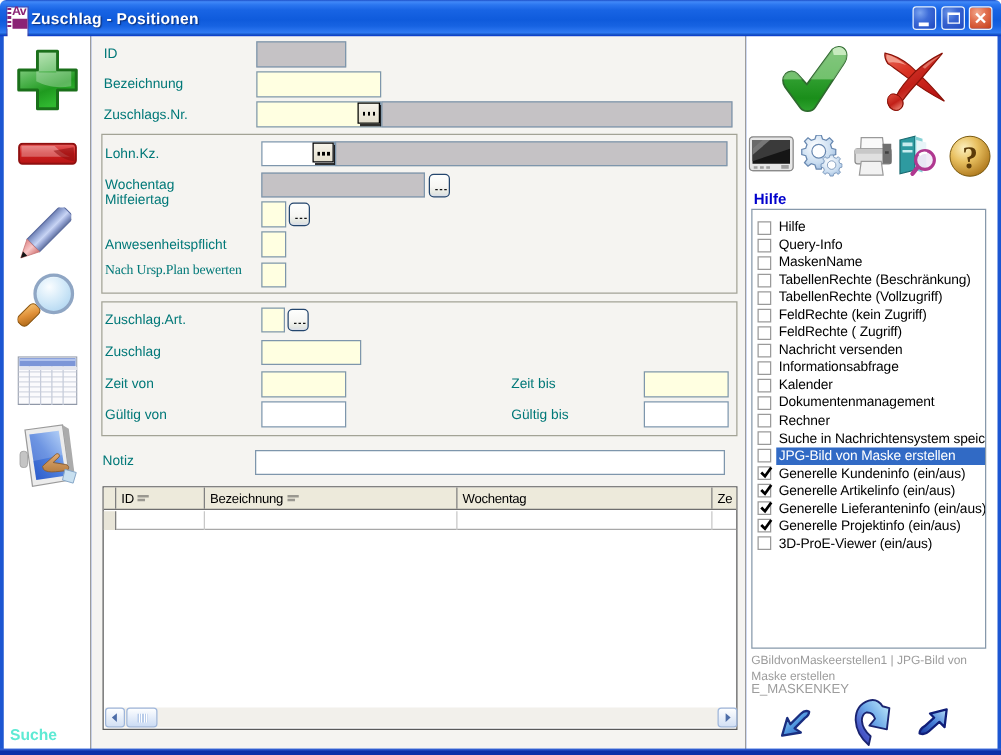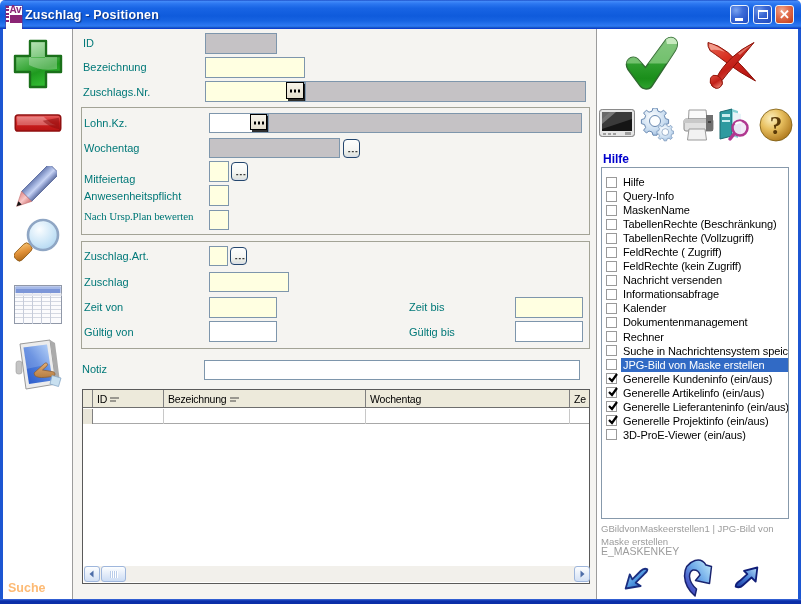--- a/index.html
+++ b/index.html
@@ -108,21 +108,21 @@
 <div class="fld white" style="left:209px; top:113px; width:59px; height:20px;"></div>
 <div class="dotbtn" style="left:250px; top:114px; width:17px; height:16px;">
     <i class="dots"></i>
   </div>
 <div class="fld gray" style="left:268px; top:113px; width:314px; height:20px;"></div>
 <div class="lbl" style="left:84px; top:142px;">Wochentag</div>
 <div class="fld gray" style="left:209px; top:138px; width:131px; height:20px;"></div>
 <div class="xpbtn" style="left:343px; top:139px; width:17px; height:19px;">
     <i class="dots sm"></i>
   </div>
-<div class="lbl" style="left:84px; top:173px;">Mitfeiertag</div>
+<div class="lbl" style="left:84px; top:154px;">Mitfeiertag</div>
 <div class="fld" style="left:209px; top:161px; width:20px; height:21px;"></div>
 <div class="xpbtn" style="left:231px; top:162px; width:17px; height:19px;">
     <i class="dots sm"></i>
   </div>
 <div class="lbl" style="left:84px; top:190px;">Anwesenheitspflicht</div>
 <div class="fld" style="left:209px; top:185px; width:20px; height:21px;"></div>
 <div class="lbl" style="left:84px; top:210px; letter-spacing:-0.15px;font-family:Liberation Serif, serif;">Nach Ursp.Plan bewerten</div>
 <div class="fld" style="left:209px; top:210px; width:20px; height:20px;"></div>
 
 <div class="lbl" style="left:84px; top:250px;">Zuschlag.Art.</div>
@@ -193,25 +193,25 @@
       <div class="li">
         <div class="cb"></div>
         <div class="tx">TabellenRechte (Beschränkung)</div>
       </div>
       <div class="li">
         <div class="cb"></div>
         <div class="tx">TabellenRechte (Vollzugriff)</div>
       </div>
       <div class="li">
         <div class="cb"></div>
+        <div class="tx">FeldRechte (kein Zugriff)</div>
+      </div>
+      <div class="li">
+        <div class="cb"></div>
         <div class="tx">FeldRechte ( Zugriff)</div>
-      </div>
-      <div class="li">
-        <div class="cb"></div>
-        <div class="tx">FeldRechte (kein Zugriff)</div>
       </div>
       <div class="li">
         <div class="cb"></div>
         <div class="tx">Nachricht versenden</div>
       </div>
       <div class="li">
         <div class="cb"></div>
         <div class="tx">Informationsabfrage</div>
       </div>
       <div class="li">
@@ -269,21 +269,21 @@
       </div>
       <div class="li">
         <div class="cb"></div>
         <div class="tx">3D-ProE-Viewer (ein/aus)</div>
       </div>
     </div>
   </div>
 <div class="abs" style="left:601px; top:522px; width:182px; color:#9C9C9C; font-size:9.6px; line-height:13px;">GBildvonMaskeerstellen1 | JPG-Bild von Maske erstellen</div>
 <div class="abs" style="left:601px; top:545px; color:#9C9C9C; font-size:10.5px;">E_MASKENKEY</div>
 
-<div class="abs" style="left:8px; top:581px; font-size:12.5px; font-weight:bold; color:#fdba74;">Suche</div>
+<div class="abs" style="left:8px; top:581px; font-size:12.5px; font-weight:bold; color:#5eead4;">Suche</div>
 
 <svg class="abs" style="left:13px; top:39px;" width="50" height="50" viewBox="0 0 50 50">
   <defs>
     <linearGradient id="plusg" x1="0" y1="0" x2="0.4" y2="1">
       <stop offset="0" stop-color="#B8E8B0"></stop>
         <stop offset="0.45" stop-color="#58B858"></stop>
         <stop offset="0.75" stop-color="#1F9A1F"></stop>
         <stop offset="1" stop-color="#30B830"></stop>
     </linearGradient>
   </defs>

